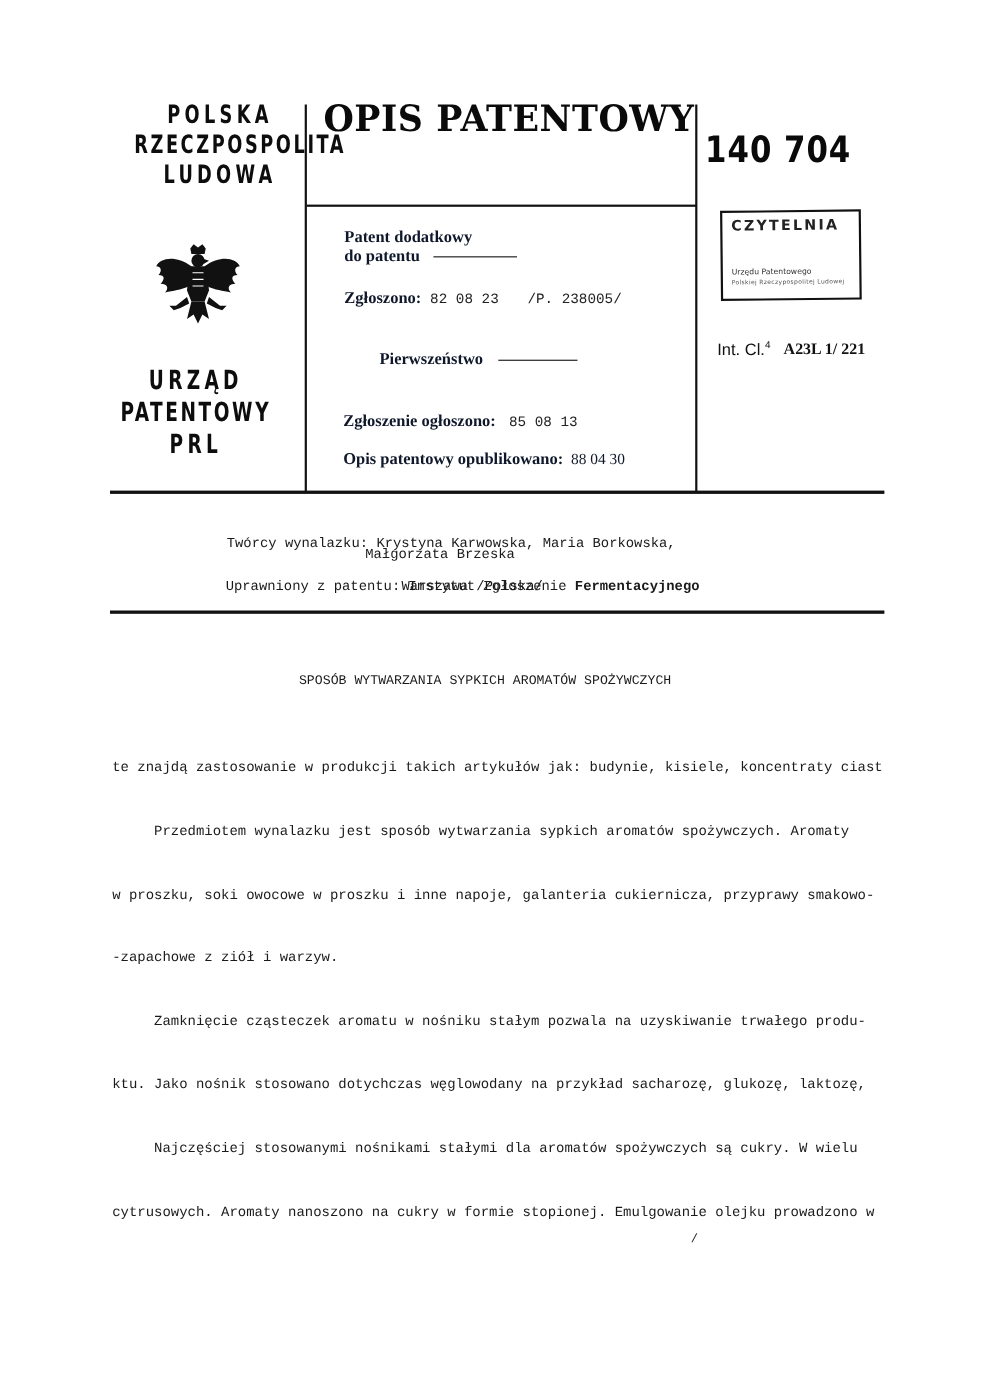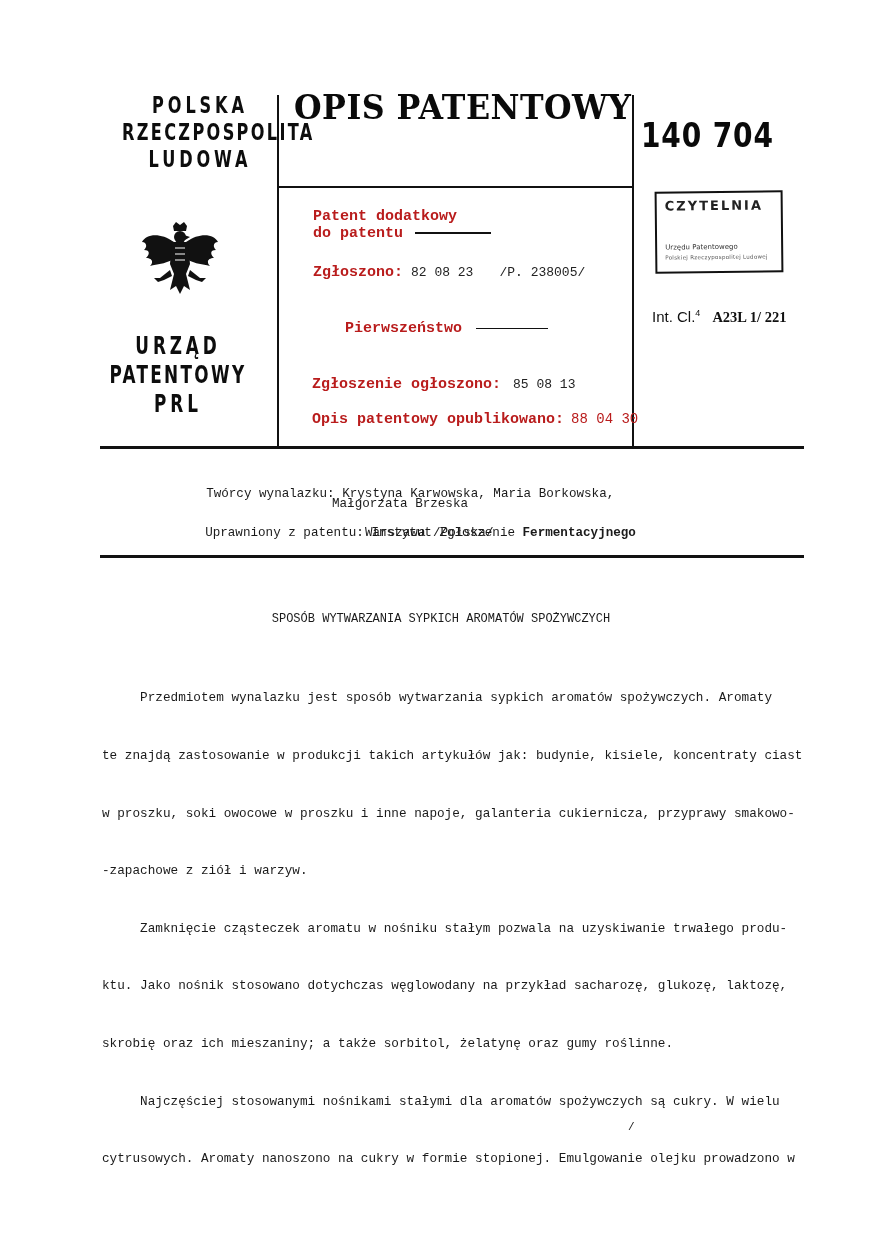--- a/index.html
+++ b/index.html
@@ -32,24 +32,24 @@
     .patno {
       font-family: "DejaVu Sans", sans-serif;
       font-weight: bold;
       font-size: 33px;
       transform: scaleX(0.85);
       transform-origin: left;
       color: #0a0a0a;
       letter-spacing: 1px;
     }
     .field-label {
-      font-family: Liberation Mono, monospace;
+      font-family: Liberation Serif, serif;
       font-weight: bold;
       font-size: 15px;
-      color: #b91c1c;
+      color: #0f172a;
     }
     .field-val {
       font-family: "Liberation Mono", monospace;
       font-size: 13px;
       color: #222;
     }
     .dash { display: inline-block; width: 76px; height: 1.5px; background: #111; vertical-align: middle; margin-left: 12px; }
     .stamp {
       border: 2px solid #111;
       font-family: "DejaVu Sans", sans-serif;
@@ -162,27 +162,26 @@
 </div>
 <div class="abs typed" style="left:332px; top:495px;">Małgorzata Brzeska</div>
 <div class="abs typed" style="left:190px; top:505px;">
   <span>Uprawniony z patentu:</span> <span>Instytut Zgłoszenie </span><b>Fermentacyjnego</b>
 </div>
 <div class="abs typed" style="left:365px; top:524px;">Warszawa /Polska/</div>
 
 <div class="abs typed" style="left:0; width:882px; top:610px; text-align:center; font-size:12px;">SPOSÓB WYTWARZANIA SYPKICH AROMATÓW SPOŻYWCZYCH</div>
 
 <div class="abs typed" style="left:102px; top:650px; font-size:12.7px;">
+  <span class="para-line">te znajdą zastosowanie w produkcji takich artykułów jak: budynie, kisiele, koncentraty ciast</span>
   <span class="para-line">     Przedmiotem wynalazku jest sposób wytwarzania sypkich aromatów spożywczych. Aromaty</span>
-  <span class="para-line">te znajdą zastosowanie w produkcji takich artykułów jak: budynie, kisiele, koncentraty ciast</span>
   <span class="para-line">w proszku, soki owocowe w proszku i inne napoje, galanteria cukiernicza, przyprawy smakowo-</span>
   <span class="para-line">-zapachowe z ziół i warzyw.</span>
   <span class="para-line">     Zamknięcie cząsteczek aromatu w nośniku stałym pozwala na uzyskiwanie trwałego produ-</span>
   <span class="para-line">ktu. Jako nośnik stosowano dotychczas węglowodany na przykład sacharozę, glukozę, laktozę,</span>
-  <span class="para-line">skrobię oraz ich mieszaniny; a także sorbitol, żelatynę oraz gumy roślinne.</span>
   <span class="para-line">     Najczęściej stosowanymi nośnikami stałymi dla aromatów spożywczych są cukry. W wielu</span>
   <span class="para-line">cytrusowych. Aromaty nanoszono na cukry w formie stopionej. Emulgowanie olejku prowadzono w</span>
   
   
   
   
   
   
   
   

